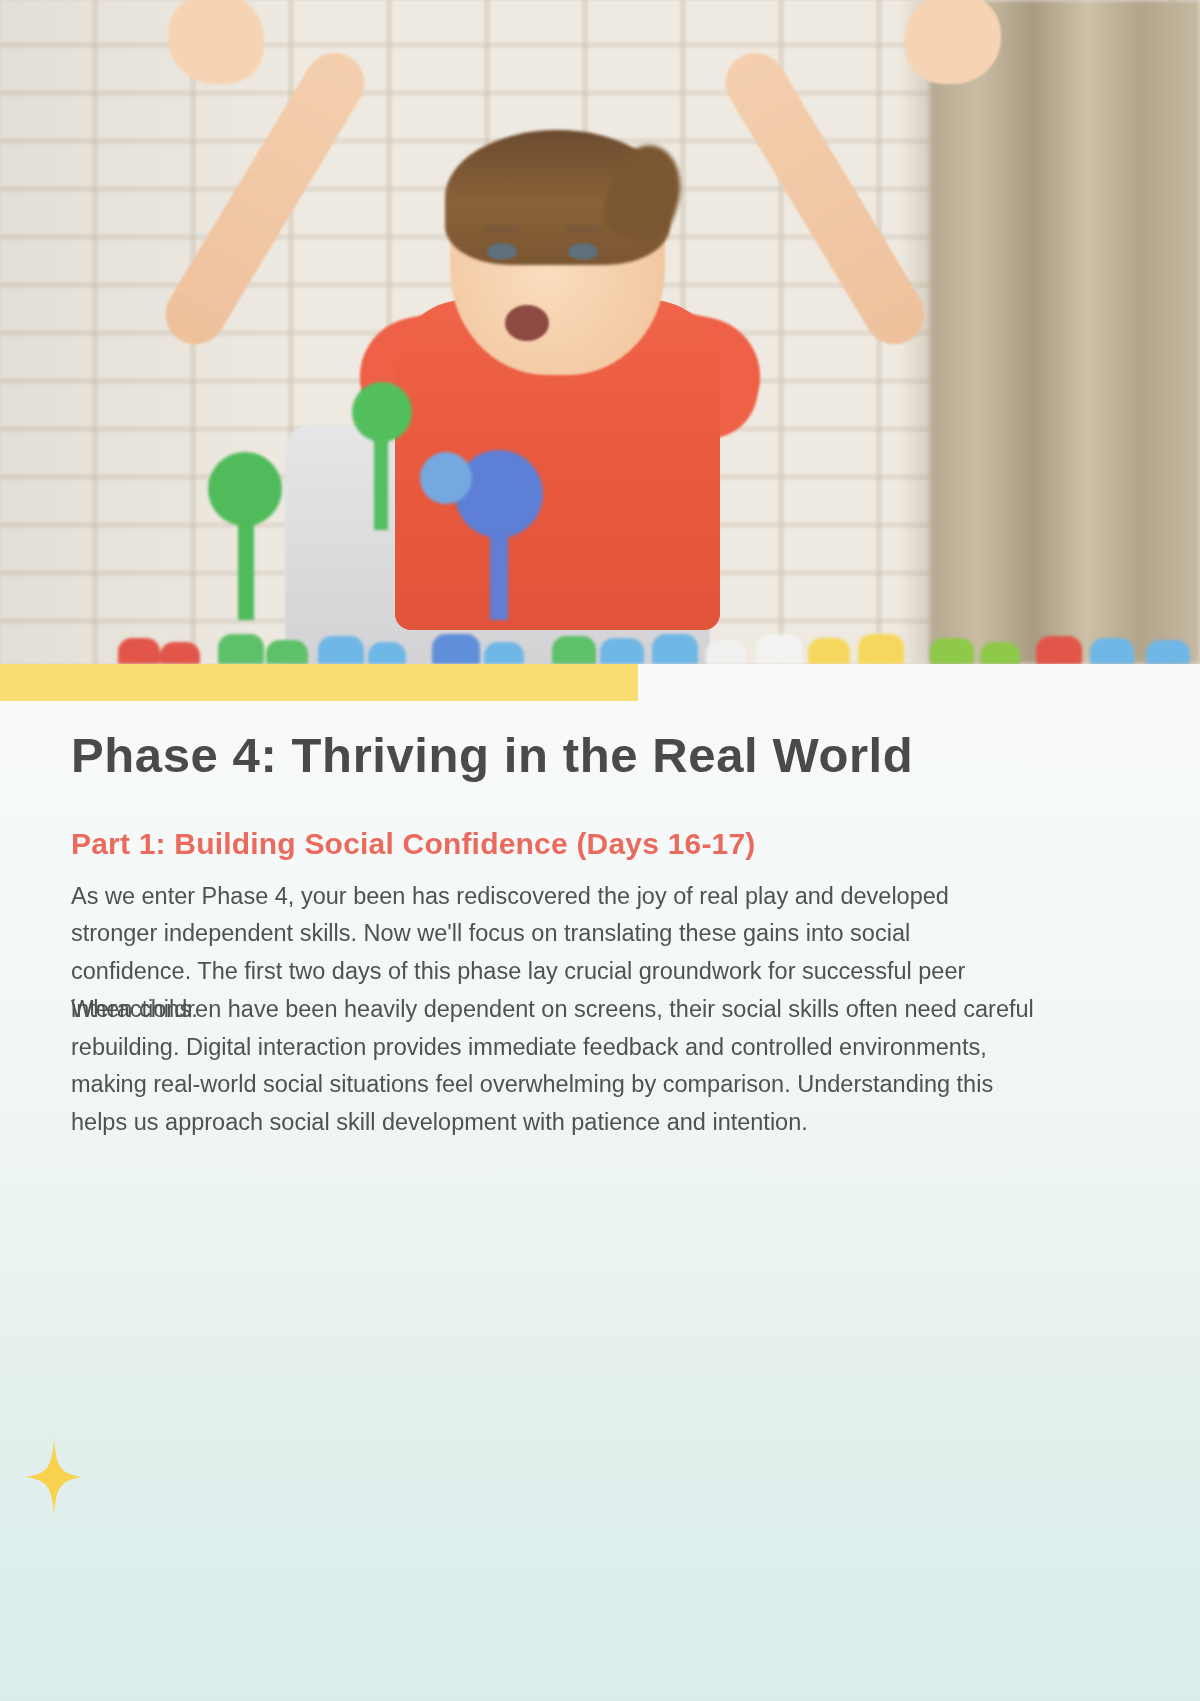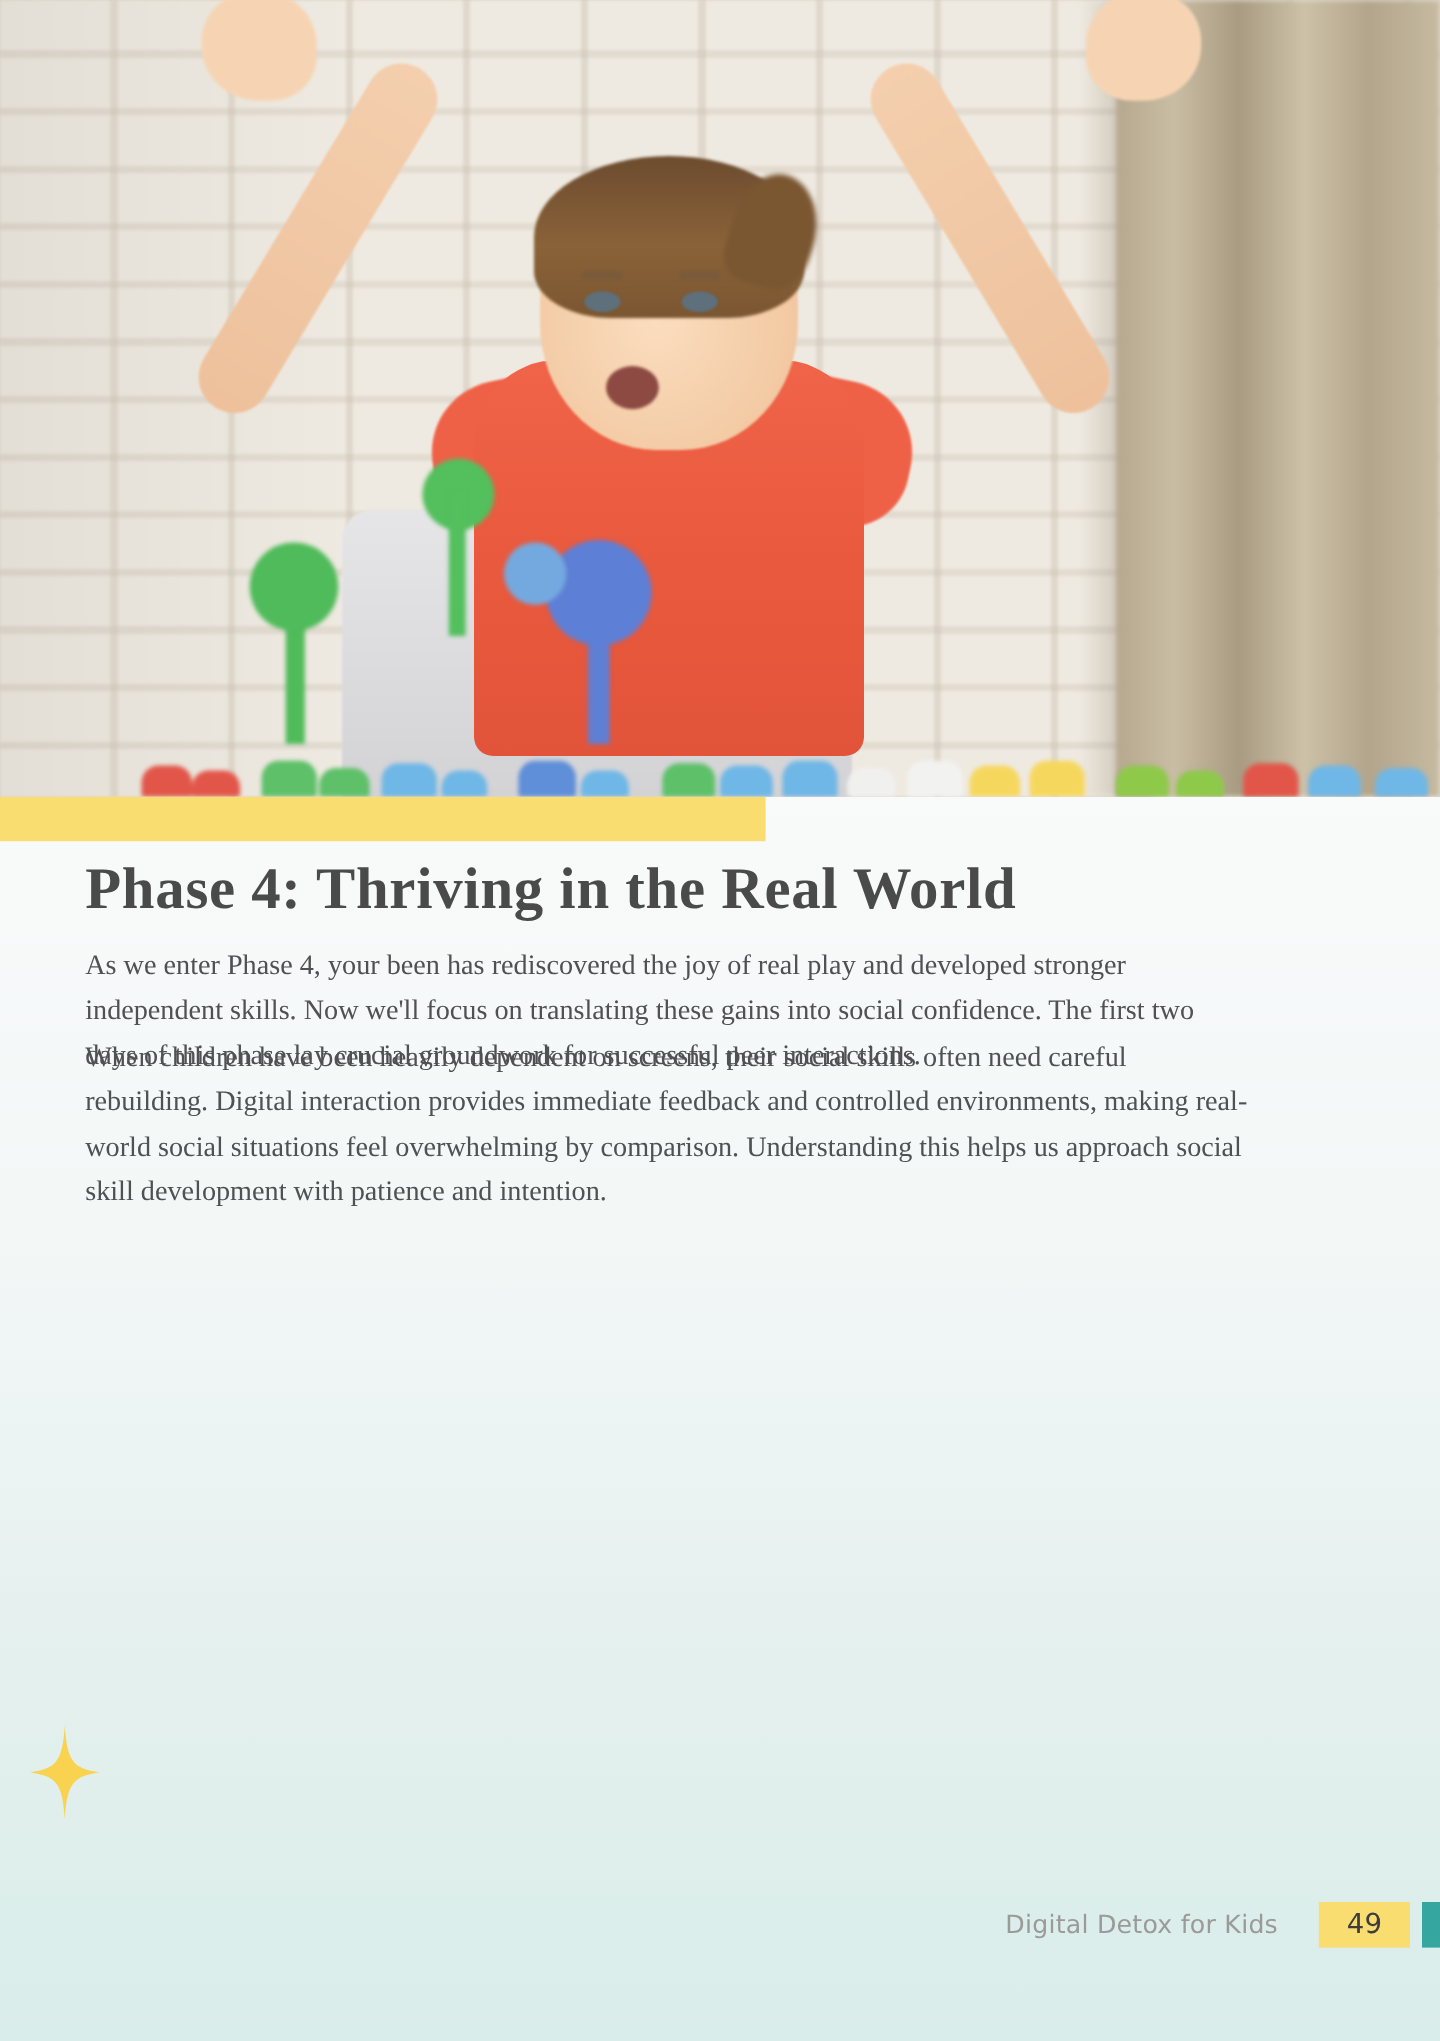--- a/index.html
+++ b/index.html
@@ -268,23 +268,22 @@
     top: 664px;
     width: 638px;
     height: 37px;
     background: #f9dd70;
   }
 
   
   .content {
     position: absolute;
     left: 71px;
-    top: 703px;
+    top: 718px;
     width: 1000px;
-    font-family: Liberation Serif, serif;
   }
   .page-title {
     margin: 0;
     padding-top: 8px;
     font-size: 49px;
     line-height: 1.22;
     font-weight: bold;
     color: #4a4a4a;
     letter-spacing: 0.6px;
     max-width: 870px;
@@ -431,33 +430,29 @@
       <div class="tt" style="left:1146px; width:44px; height:24px; background:#6fb7e6;"></div>
     </div>
   </div>
 
   <div class="accent-bar"></div>
 
   <div class="content">
 
     <h1 class="page-title">Phase 4: Thriving in the Real World</h1>
 
+    <h2 class="part-heading">Part 1: Building Social Confidence (Days 16-17)</h2>
 
 
     <p class="body-copy">As we enter Phase 4, your been has rediscovered the joy of real play and developed stronger independent skills. Now we'll focus on translating these gains into social confidence. The first two days of this phase lay crucial groundwork for successful peer interactions.</p>
 
 
     <p class="body-copy overlap">When children have been heavily dependent on screens, their social skills often need careful rebuilding. Digital interaction provides immediate feedback and controlled environments, making real-world social situations feel overwhelming by comparison. Understanding this helps us approach social skill development with patience and intention.</p>
   </div>
 
   <div class="star-deco">
     <svg viewBox="0 0 58 78" width="58" height="78" aria-hidden="true">
       <path d="M29 0 C31 30 36 36 58 39 C36 42 31 48 29 78 C27 48 22 42 0 39 C22 36 27 30 29 0 Z" fill="#f9d24f"></path>
     </svg>
   </div>
 
-  <div class="footer">
-    <span class="footer-title">Digital Detox for Kids</span>
-    <span class="page-badge">49</span>
-    <span class="teal-tab"></span>
-  </div>
 
 </div>
 
 </body></html>

